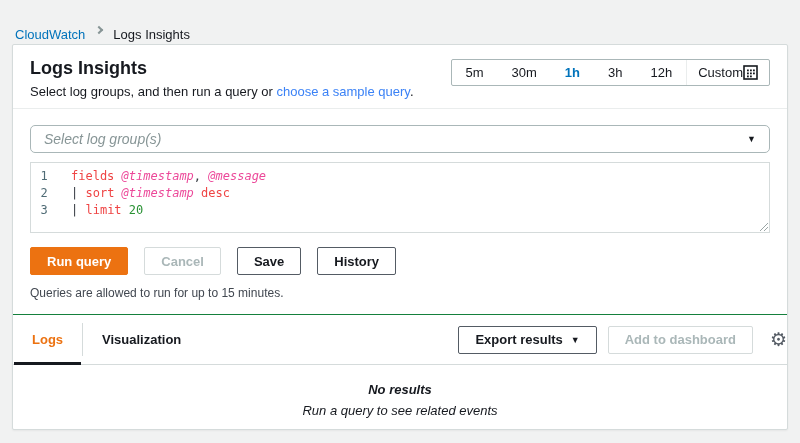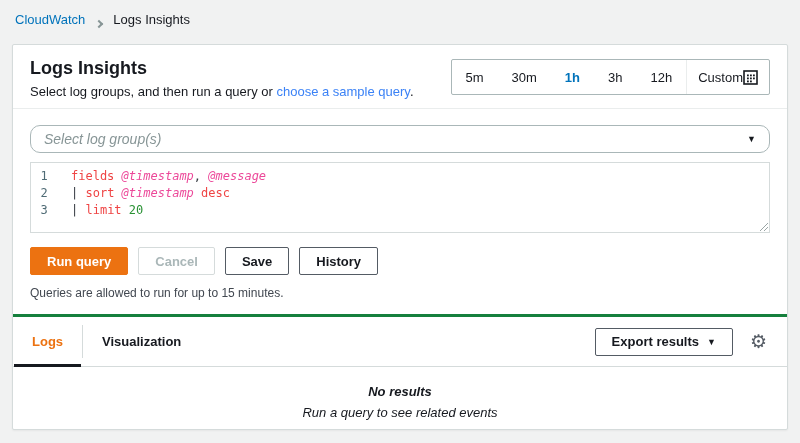--- a/index.html
+++ b/index.html
@@ -5,21 +5,21 @@
   * { margin:0; padding:0; box-sizing:border-box; }
   html,body { width:800px; height:443px; overflow:hidden; }
   body {
     background:#f1f2f2;
     font-family:"Liberation Sans","DejaVu Sans",sans-serif;
     color:#16191f;
     font-size:13px;
   }
   
   .breadcrumb {
-    display:flex; align-items:flex-end;
+    display:flex; align-items:flex-start;
     padding:27px 0 9px 15px; height:34px;
   }
   .breadcrumb a { color:#0073bb; text-decoration:none; cursor:pointer; }
   .crumb-chevron {
     display:inline-block; width:6px; height:6px;
     border-top:2px solid #879596; border-right:2px solid #879596;
     transform:rotate(45deg); margin:0 11px;
   }
   .crumb-current { color:#16191f; }
 
@@ -37,39 +37,39 @@
     display:flex; justify-content:space-between; align-items:flex-start;
     padding:12px 17px 0 17px; height:64px; flex:none;
     border-bottom:1px solid #eaeded;
   }
   .page-title { font-size:18px; font-weight:bold; line-height:22px; }
   .page-subtitle { font-size:13px; color:#16191f; margin-top:5px; }
   .page-subtitle a { color:#3b82f6; text-decoration:none; cursor:pointer; }
 
   
   .time-box {
-    display:flex; align-items:stretch; height:36px; margin-top:2px;
+    display:flex; align-items:stretch; height:27px; margin-top:2px;
     background:#fff; border:1px solid #aab7b8; border-radius:2px;
     font-size:13px;
   }
   .time-opt {
     display:flex; align-items:center; padding:0 14px; cursor:pointer;
     color:#16191f;
   }
   .time-opt.selected { color:#0073bb; font-weight:bold; }
   .time-custom {
     display:flex; align-items:center; padding:0 11px;
     border-left:1px solid #eaeded; cursor:pointer;
   }
 
   
   .query-sec { padding:16px 17px 0 17px; flex:none; }
   .loggroup-select {
     display:flex; align-items:center; justify-content:space-between;
-    height:28px; border:1px solid #aab7b8; border-radius:10px;
+    height:28px; border:1px solid #aab7b8; border-radius:5px;
     padding:0 13px; cursor:pointer; background:#fff;
   }
   .placeholder { font-style:italic; color:#879596; font-size:14px; }
   .caret { font-size:9px; color:#16191f; }
 
   .editor {
     position:relative; margin-top:9px; height:71px;
     border:1px solid #d5dbdb; background:#fff;
     font-family:"DejaVu Sans Mono","Liberation Mono",monospace;
     font-size:12px; line-height:17px; padding-top:5px;
@@ -81,52 +81,52 @@
   .tok-kw { color:#ef4444; }
   .tok-var { color:#ec4899; font-style:italic; }
   .tok-num { color:#2a9235; }
   .resize-grip {
     position:absolute; right:1px; bottom:1px; width:10px; height:10px;
     background:repeating-linear-gradient(135deg, transparent 0 2px, #9aa5a5 2px 3px);
     clip-path:polygon(100% 0, 100% 100%, 0 100%);
     cursor:nwse-resize;
   }
 
-  .btn-row { display:flex; gap:10px; margin-top:14px; }
+  .btn-row { display:flex; gap:16px; margin-top:14px; }
   .btn {
     height:28px; padding:0 16px; font-size:13px; font-weight:bold;
     border-radius:2px; background:#fff; border:1px solid #545b64;
     color:#16191f; cursor:pointer;
     font-family:"Liberation Sans","DejaVu Sans",sans-serif;
     display:flex; align-items:center; gap:8px;
   }
   .btn-primary { background:#ec7211; border-color:#ec7211; color:#fff; }
   .btn-disabled { border-color:#d5dbdb; color:#aab7b8; cursor:default; }
   .note { margin-top:11px; font-size:12px; color:#414750; }
 
   
-  .results-sec { border-top:3px solid #15803d; margin-top:14px; flex:1; display:flex; flex-direction:column; }
+  .results-sec { border-top:1px solid #15803d; margin-top:14px; flex:1; display:flex; flex-direction:column; }
   .tabs-row {
     display:flex; align-items:stretch; height:50px; flex:none;
     border-bottom:1px solid #d5dbdb;
   }
   .tab {
     display:flex; align-items:center; padding:0 19px;
     font-weight:bold; font-size:13px; cursor:pointer; position:relative;
     color:#16191f;
   }
   .tab.active { color:#ec7211; }
   .tab.active::after {
     content:""; position:absolute; left:1px; right:1px; bottom:-1px;
     height:3px; background:#16191f;
   }
   .tab-divider { width:1px; background:#d5dbdb; margin:8px 0; }
   .tabs-actions {
     margin-left:auto; display:flex; align-items:center; gap:11px;
-    padding-right:20px;
+    padding-right:0;
   }
   .gear {
     font-size:19px; color:#545b64; cursor:pointer; line-height:1;
     margin-left:6px;
   }
   .no-results { text-align:center; padding-top:17px;font-style:italic; }
   .no-results-title { font-weight:bold; font-size:13px; }
   .no-results-msg { font-size:13px; margin-top:6px; }
 
   .cal-icon { display:block; }
@@ -210,20 +210,21 @@
     <div class="tabs-row">
       <div class="tab active">Logs</div>
       <div class="tab-divider"></div>
       <div class="tab">Visualization</div>
 
       <div class="tabs-actions">
         <button class="btn">
           <span>Export results</span>
           <span class="caret">▼</span>
         </button>
+        <button class="btn btn-disabled">Add to dashboard</button>
         <span class="gear">⚙</span>
       </div>
     </div>
 
     <div class="no-results">
       <div class="no-results-title">No results</div>
       <div class="no-results-msg">Run a query to see related events</div>
     </div>
   </div>
 

